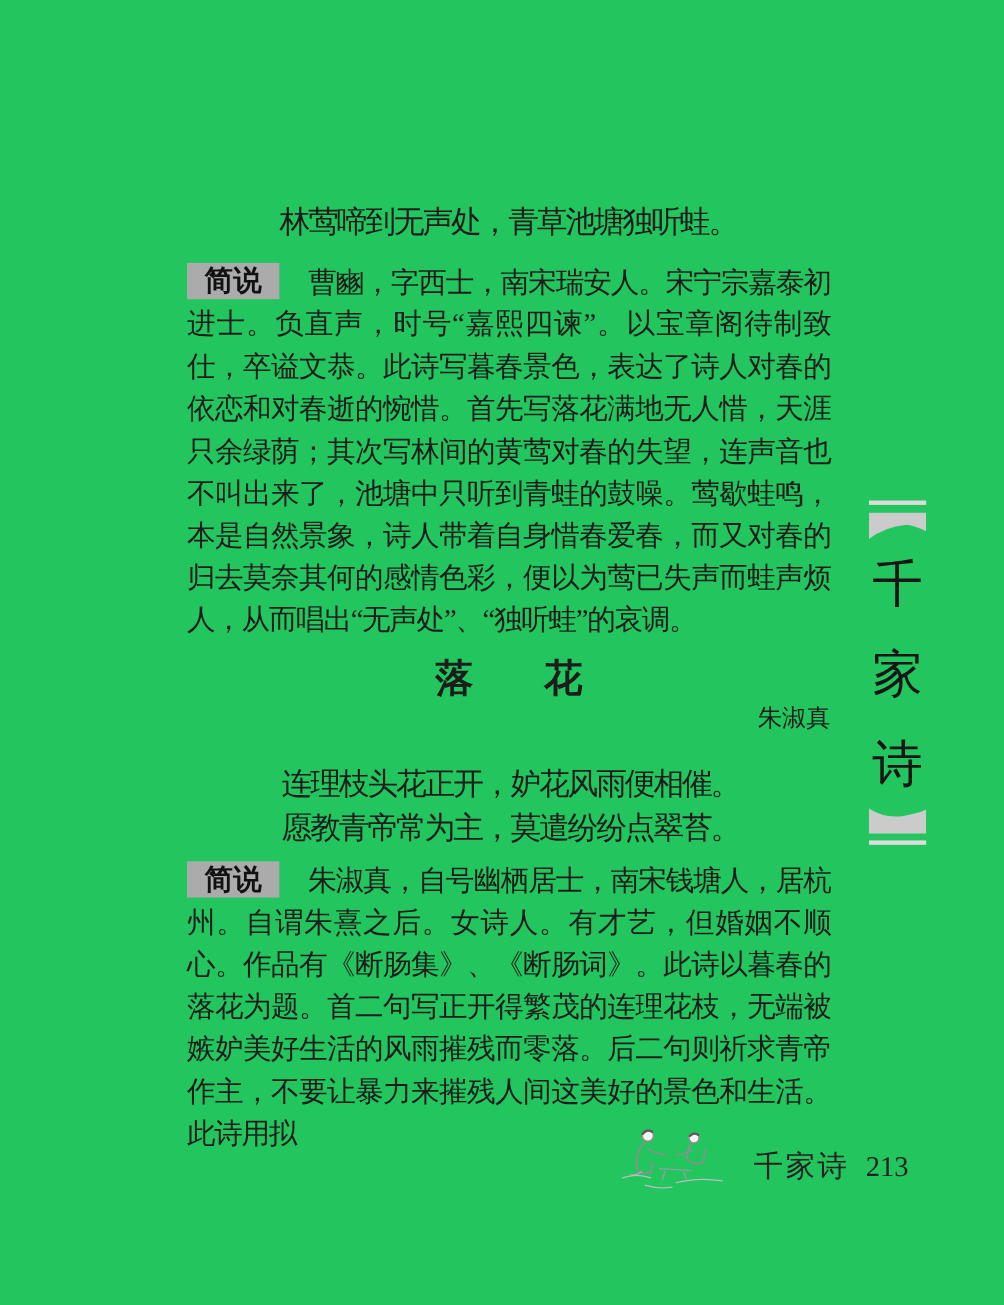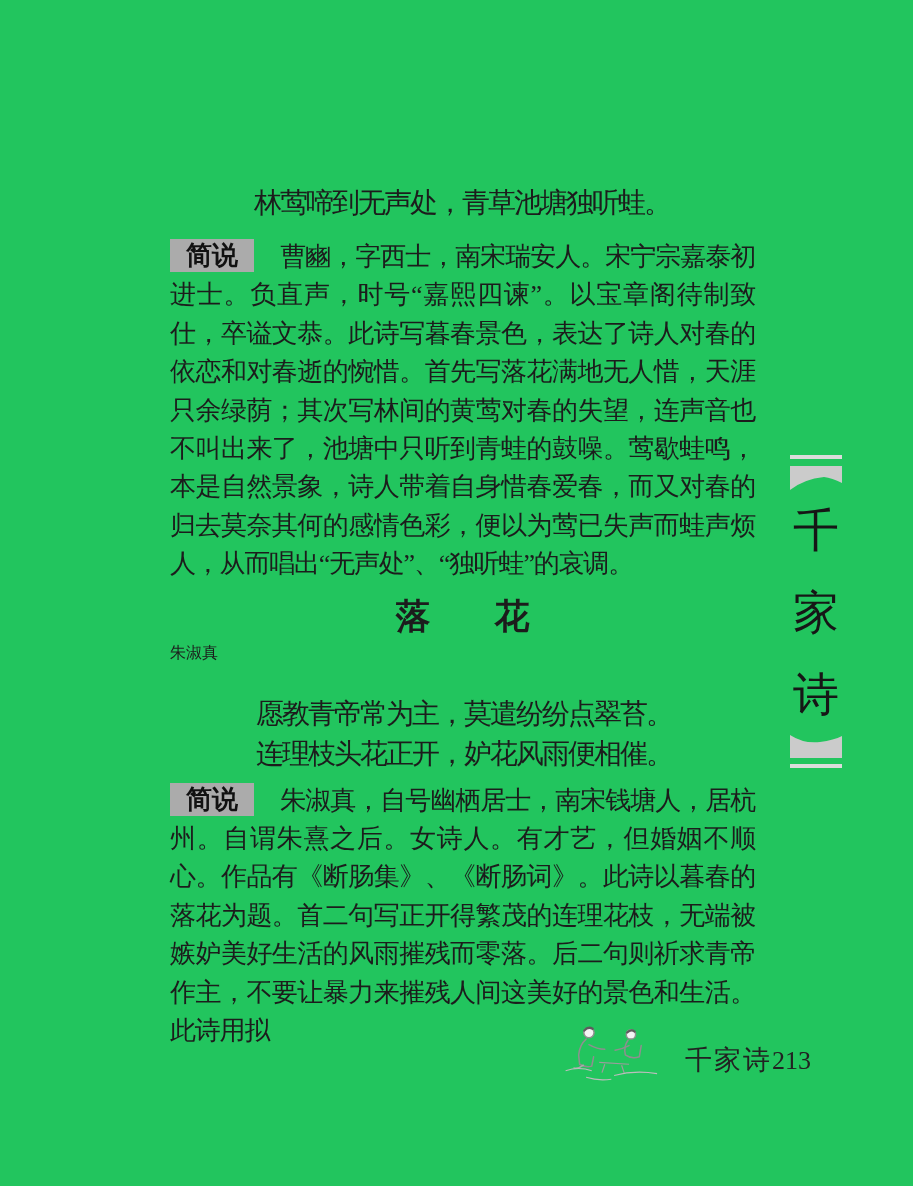--- a/index.html
+++ b/index.html
@@ -18,27 +18,27 @@
   .jianshuo {
     display:inline-block; background:#ababab; color:#111111;
     font-family:"Liberation Sans","DejaVu Sans",sans-serif; font-weight:bold;
     font-size:26px; line-height:33px; padding:0 16px; margin-right:26px;
     letter-spacing:0; transform:translateY(-1px);
   }
   .poem-title {
     margin-top:14px; display:flex; justify-content:center; gap:64px;
     font-size:35px; font-weight:bold; line-height:38px; letter-spacing:0;
   }
-  .poem-author { margin-top:4px; text-align:left; font-size:16px; line-height:26px; }
+  .poem-author { margin-top:4px; text-align:right; font-size:22px; line-height:26px; }
   .poem-block { margin-top:28px; padding-left:86px; font-size:28px; line-height:40px; letter-spacing:-2px; }
   .poem-line { white-space:nowrap; }
   .footer-illus { position:absolute; left:560px; top:1020px; }
   .footer-text {
     position:absolute; left:685px; top:1042px;
-    display:flex; align-items:baseline; color:#222;
+    display:flex; gap:15px; align-items:baseline; color:#222;
   }
   .footer-book { font-size:27px; letter-spacing:2px; }
   .footer-page { font-size:26px; }
   .side-tab { position:absolute; left:790px; top:455px; width:53px; }
   .tab-rule { width:52px; height:4px; background:#dcdcdc; }
   .tab-rule.top { margin-bottom:7px; }
   .tab-rule.bottom { margin-top:6px; }
   .tab-ribbon { display:block; }
   .tab-chars {
     margin-top:12px; margin-bottom:10px; width:52px;
@@ -60,22 +60,22 @@
     </p>
 
     <div class="poem-title">
       <span>落</span>
       <span>花</span>
     </div>
 
     <div class="poem-author">朱淑真</div>
 
     <div class="poem-block">
+      <div class="poem-line">连理枝头花正开，妒花风雨便相催。</div>
       <div class="poem-line">愿教青帝常为主，莫遣纷纷点翠苔。</div>
-      <div class="poem-line">连理枝头花正开，妒花风雨便相催。</div>
     </div>
 
     <p class="para para-2">
       <span class="jianshuo">简说</span><span>朱淑真，自号幽栖居士，南宋钱塘人，居杭州。自谓朱熹之后。女诗人。有才艺，但婚姻不顺心。作品有《断肠集》、《断肠词》。此诗以暮春的落花为题。首二句写正开得繁茂的连理花枝，无端被嫉妒美好生活的风雨摧残而零落。后二句则祈求青帝作主，不要让暴力来摧残人间这美好的景色和生活。此诗用拟</span>
     </p>
 
   </div>
 
   <svg class="footer-illus" width="112" height="68" viewBox="0 0 120 72">
     <g fill="none" stroke="#8f8f8f" stroke-width="1.6" stroke-linecap="round">

